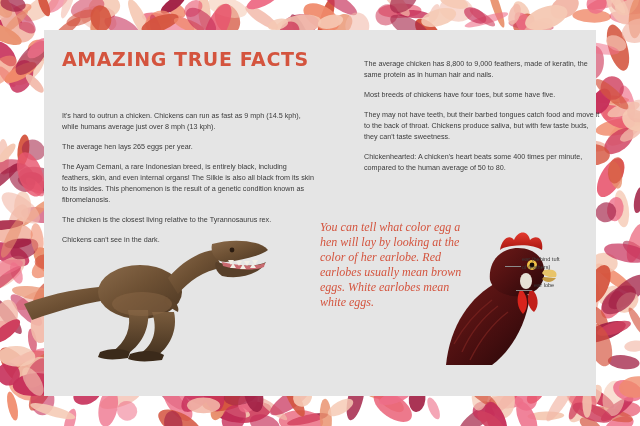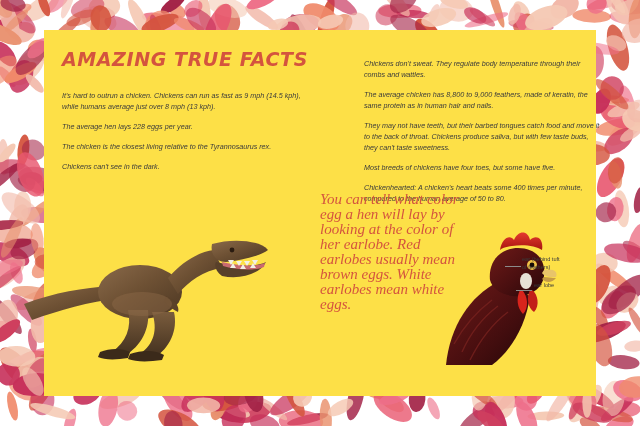--- a/index.html
+++ b/index.html
@@ -28,23 +28,22 @@
     height: 426px;
     display: block;
   }
   
   #sheet {
     position: absolute;
     left: 44px;
     top: 30px;
     width: 552px;
     height: 366px;
-    background: #fde047;
+    background: #e5e5e5;
     box-shadow: 0 0 0 0 rgba(0,0,0,0);
-    font-style: italic;
   }
   
   #headline {
     position: absolute;
     left: 18px;
     top: 18px;
     width: 300px;
     color: #d4543e;
     font-family: "DejaVu Sans", sans-serif;
     font-weight: bold;
@@ -58,44 +57,44 @@
   
   .col {
     position: absolute;
     font-family: "Liberation Sans", sans-serif;
     font-size: 7.2px;
     line-height: 11px;
     color: #3b3b3b;
   }
   #col-left {
     left: 18px;
-    top: 60px;
+    top: 80px;
     width: 252px;
   }
   #col-right {
     left: 320px;
     top: 28px;
     width: 236px;
   }
   .fact {
     margin: 0 0 9px 0;
     padding: 0;
   }
   .fact:last-child { margin-bottom: 0; }
 
   
   #pullquote {
     position: absolute;
     left: 320px;
-    top: 192px;
+    top: 220px;
     width: 148px;
     color: #d4543e;
     font-family: "Liberation Serif", serif;
     font-style: italic;
-    font-size: 15px;
+    font-size: 12px;
     line-height: 15px;
   }
 
   
   #trex-wrap {
     position: absolute;
     left: 16px;
     top: 212px;
     width: 262px;
     height: 150px;
@@ -412,30 +411,30 @@
     </svg>
 
   <div id="sheet">
 
     <div id="headline">
       <span>Amazing True Facts</span>
     </div>
 
     <div class="col" id="col-left">
       <p class="fact">It's hard to outrun a chicken. Chickens can run as fast as 9 mph (14.5 kph), while humans average just over 8 mph (13 kph).</p>
-      <p class="fact">The average hen lays 228 eggs per year.</p>
+      <p class="fact">The average hen lays 265 eggs per year.</p>
+      <p class="fact">The Ayam Cemani, a rare Indonesian breed, is entirely black, including feathers, skin, and even internal organs! The Silkie is also all black from its skin to its insides. This phenomenon is the result of a genetic condition known as fibromelanosis.</p>
       <p class="fact">The chicken is the closest living relative to the Tyrannosaurus rex.</p>
       <p class="fact">Chickens can't see in the dark.</p>
     </div>
 
     <div class="col" id="col-right">
-      <p class="fact">Chickens don't sweat. They regulate body temperature through their combs and wattles.</p>
       <p class="fact">The average chicken has 8,800 to 9,000 feathers, made of keratin, the same protein as in human hair and nails.</p>
+      <p class="fact">Most breeds of chickens have four toes, but some have five.</p>
       <p class="fact">They may not have teeth, but their barbed tongues catch food and move it to the back of throat. Chickens produce saliva, but with few taste buds, they can't taste sweetness.</p>
-      <p class="fact">Most breeds of chickens have four toes, but some have five.</p>
       <p class="fact">Chickenhearted: A chicken's heart beats some 400 times per minute, compared to the human average of 50 to 80.</p>
     </div>
 
   </div>
 
   <div id="pullquote">You can tell what color egg a hen will lay by looking at the color of her earlobe. Red earlobes usually mean brown eggs. White earlobes mean white eggs.</div>
 
   <div id="trex-wrap">
     <svg viewBox="0 0 262 150" width="262" height="150" aria-hidden="true">
       <defs>

